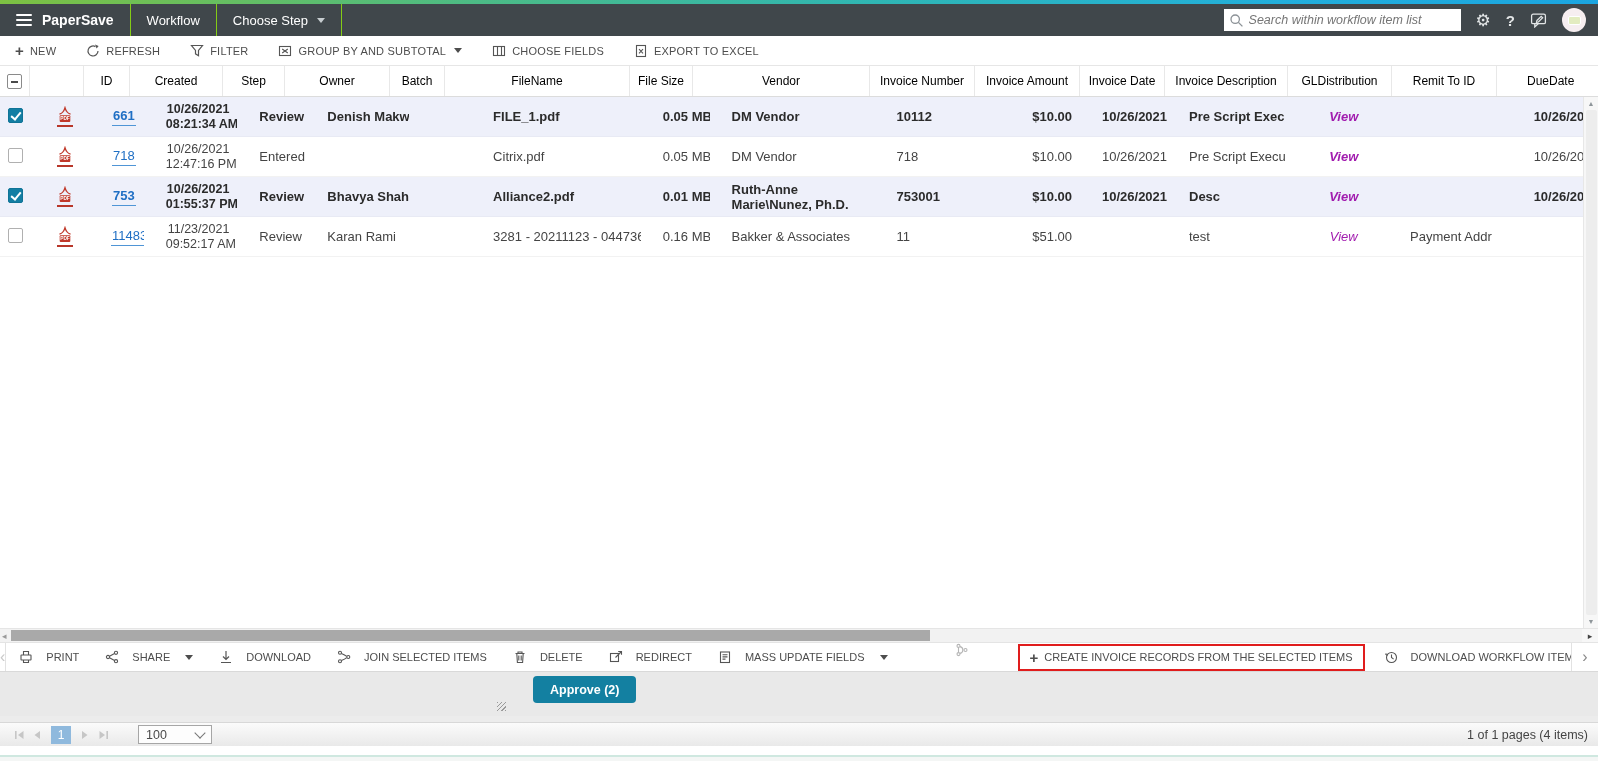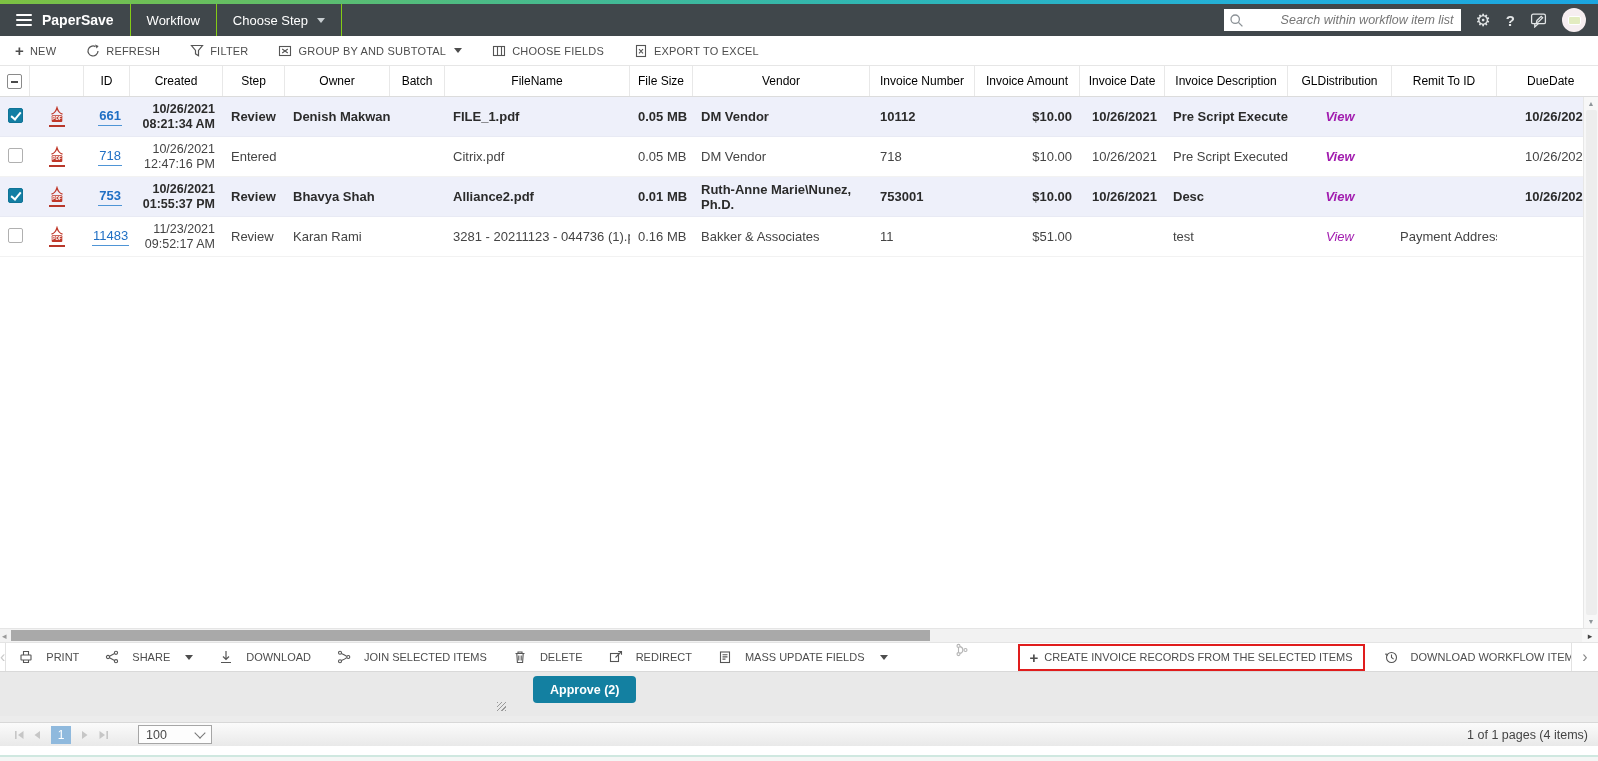--- a/index.html
+++ b/index.html
@@ -18,21 +18,21 @@
   .nav { height:32px; background:#40474b; display:flex; align-items:stretch; color:#fff; }
   .nav-seg { display:flex; align-items:center; padding:0 16px; border-right:1px solid #84cc16; font-size:13px; cursor:pointer; white-space:nowrap; }
   .brand-seg { gap:10px; }
   .brand-name { font-weight:bold; font-size:14px; }
   .burger { display:flex; flex-direction:column; gap:3px; width:16px; }
   .burger span { display:block; height:2px; background:#fff; border-radius:1px; }
   .caret { width:0; height:0; border-left:4px solid transparent; border-right:4px solid transparent; border-top:5px solid #c7cdd0; margin-left:9px; }
   .nav-right { margin-left:auto; display:flex; align-items:center; gap:15px; padding-right:12px; }
   .searchbox { background:#fff; height:22px; width:237px; display:flex; align-items:center; padding:0 5px; }
   .searchbox svg { flex:0 0 auto; }
-  .searchbox input { border:none; outline:none; width:100%; font-style:italic; color:#8b9196; font-size:12.5px; background:transparent; font-family:"Liberation Sans", sans-serif; padding-left:5px;text-align:right; }
+  .searchbox input { border:none; outline:none; width:100%; font-style:italic; color:#8b9196; font-size:12.5px; background:transparent; font-family:"Liberation Sans", sans-serif; padding-left:5px; }
   .nav-ico { color:#e3e6e7; font-size:17px; line-height:1; cursor:pointer; display:flex; align-items:center; }
   .q-ico { font-size:15px; font-weight:bold; }
   .avatar { width:24px; height:24px; border-radius:50%; background:#f6eef0; display:flex; align-items:center; justify-content:center; cursor:pointer; }
   .avatar-inner { width:13px; height:9px; background:#e3ecc0; border:1px solid #fff; border-radius:2px; }
 
   
   .toolbar { height:30px; background:#fff; display:flex; align-items:center; gap:30px; padding:0 15px; border-bottom:1px solid #e6e6e6; }
   .tbtn { display:flex; align-items:center; gap:6px; font-size:11px; color:#4d4d4d; letter-spacing:.2px; cursor:pointer; white-space:nowrap; }
   .tbtn svg { stroke:#555; }
   .plus-glyph { font-size:15px; font-weight:bold; color:#4d4d4d; line-height:1; }
@@ -44,21 +44,21 @@
   .hdr-due { justify-content:flex-start; padding-left:30px; border-right:none; }
 
   .c-check{width:30px;} .c-pdf{width:54px;} .c-id{width:46px;} .c-created{width:93px;}
   .c-step{width:62px;} .c-owner{width:105px;} .c-batch{width:55px;} .c-file{width:185px;}
   .c-size{width:63px;} .c-vendor{width:177px;} .c-invno{width:105px;} .c-invamt{width:105px;}
   .c-invdate{width:85px;} .c-invdesc{width:123px;} .c-gl{width:104px;} .c-remit{width:105px;}
   .c-due{width:86px;}
 
   .grid-body { position:relative; height:531px; background:#fff; }
   .rows { position:absolute; inset:0 15px 0 0; overflow:hidden; }
-  .row { display:flex; align-items:center; height:40px; font-size:13px; color:#444; border-bottom:1px solid #f2f2f2; cursor:default; }
+  .row { display:flex; align-items:center; height:40px; font-size:13px; color:#444; border-bottom:1px solid #f2f2f2; cursor:default;gap:14px; }
   .row.selected { background:#eef0fa; font-weight:bold; color:#2b2b2b; border-bottom:1px solid #e8eaf4; }
   .cell { padding:0 8px; overflow:hidden; white-space:nowrap; }
   .ta-r { text-align:right; } .ta-c { text-align:center; }
   .created { font-size:12.5px; line-height:15px; }
   .wrap { white-space:normal; line-height:15px; }
   .cell.c-due { padding-left:28px; }
   .cell.c-invno { padding-left:10px; }
 
   .idlink { color:#1f6fc4; text-decoration:none; display:inline-block; border-bottom:1px solid #4f95d6; padding:0 1px 2px 1px; cursor:pointer; }
   .viewlink { color:#a21caf; text-decoration:none; cursor:pointer;font-style:italic; }

